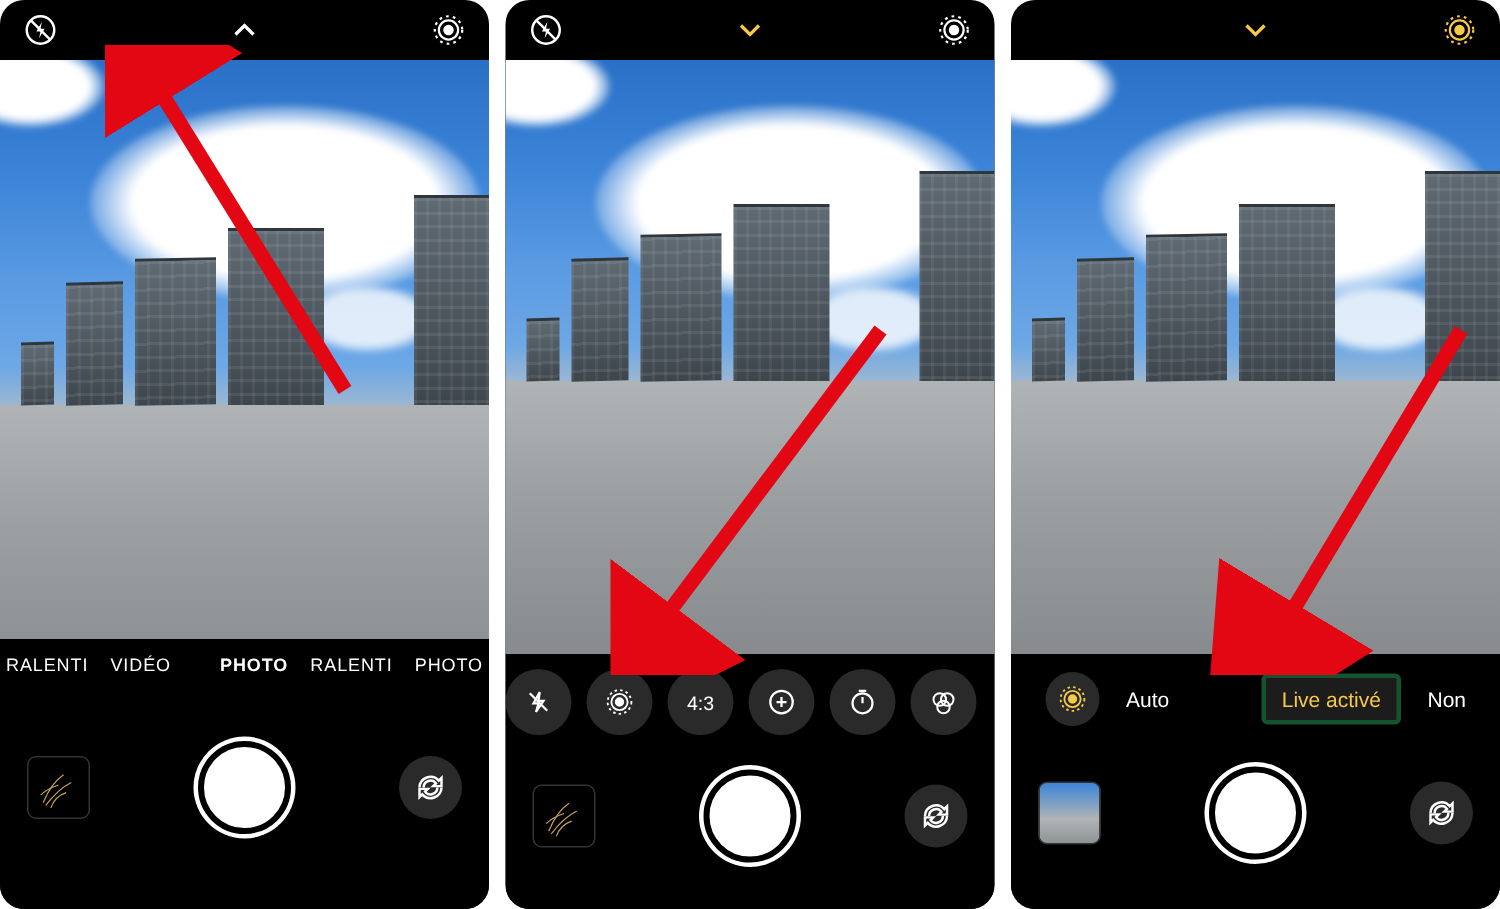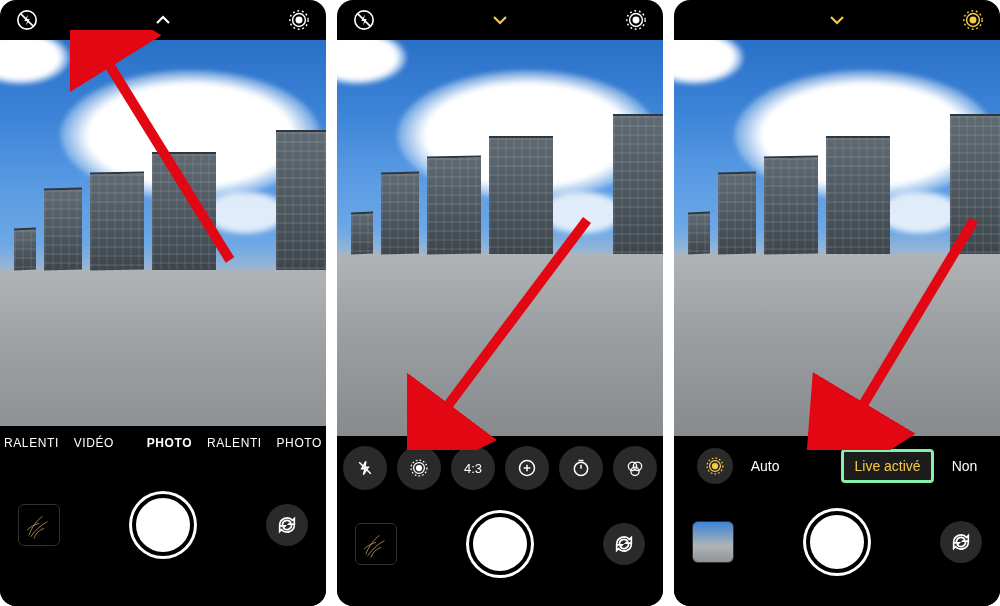--- a/index.html
+++ b/index.html
@@ -170,21 +170,20 @@
     width: 42px; height: 42px;
     border-radius: 50%;
     background: #2a2a2a;
     display: flex; align-items:center; justify-content:center;
     color: #fff;
   }
 
   
   .tools {
     display: flex;
-    justify-content: center;
     gap: 10px;
     padding: 10px 0 4px;
   }
   .tool {
     width: 44px; height: 44px;
     border-radius: 50%;
     background: #2a2a2a;
     display: flex; align-items:center; justify-content:center;
     color: #fff;
     font-size: 13px;
@@ -203,21 +202,21 @@
   .live-opts .liveicon {
     width: 36px; height: 36px;
     border-radius: 50%;
     background: #2a2a2a;
     display:flex;align-items:center;justify-content:center;
     color:#f7c948;
   }
   .live-opts .opt { color: #fff; }
   .live-opts .opt.active {
     color: #f7c948;
-    border: 3px solid #86efac;
+    border: 3px solid #14532d;
     padding: 6px 10px;
     border-radius: 4px;
     background: rgba(40,40,40,0.7);
     margin-left: 44px;
   }
 
   svg { display: block; }
 </style>
 </head>
 <body>

